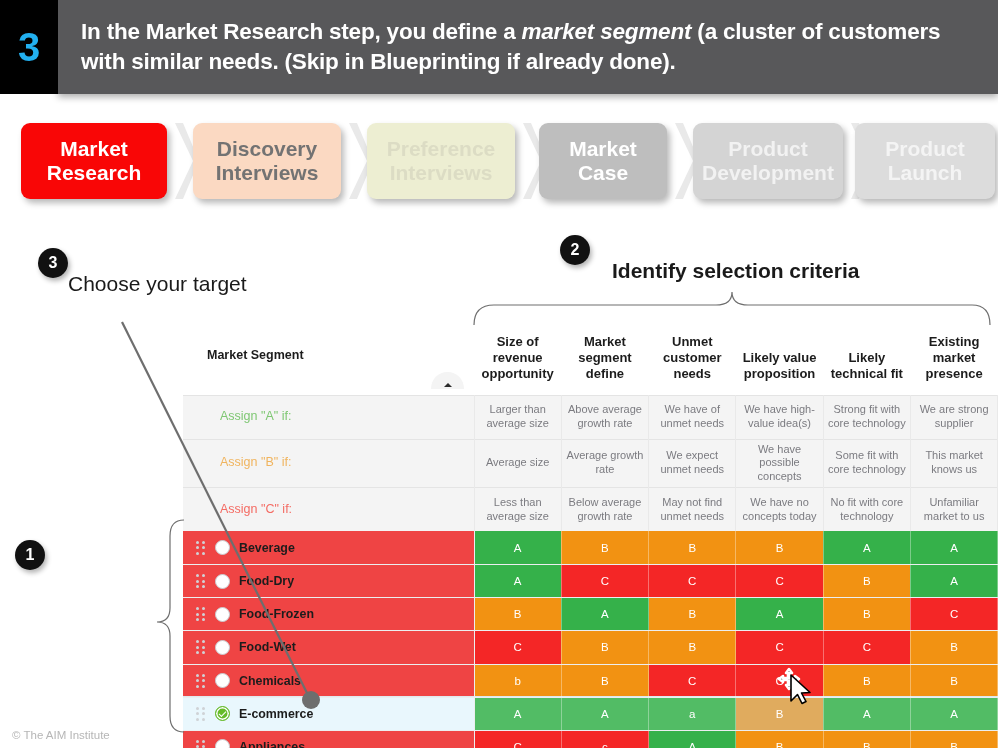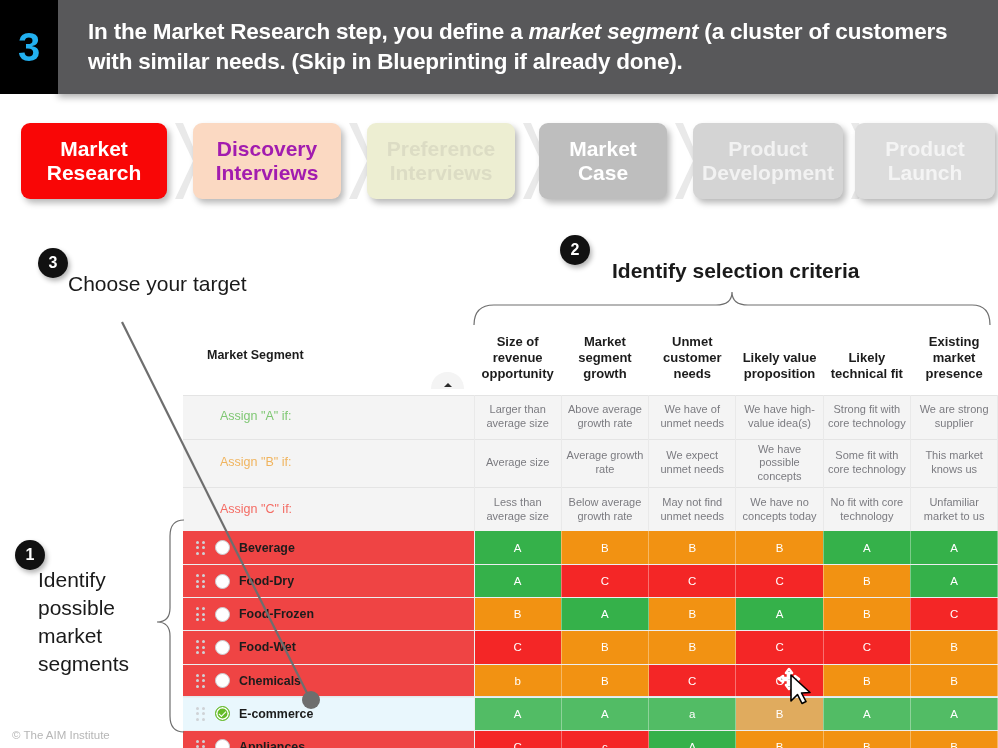--- a/index.html
+++ b/index.html
@@ -23,21 +23,21 @@
     font-family: "Liberation Sans", sans-serif; line-height: 1;
   }
   .banner-bar {
     position: absolute; left: 58px; top: 0; width: 940px; height: 94px;
     background: #58585a;
     display: flex; align-items: center;
     box-shadow: 0 3px 7px rgba(0,0,0,0.33);
   }
   .banner-text {
     color: #ffffff; font-size: 22.5px; font-weight: bold; line-height: 1.33;
-    padding: 0 20px 0 30px; letter-spacing: -0.2px;
+    padding: 0 20px 0 23px; letter-spacing: -0.2px;
   }
   .banner-text em { font-style: italic; }
 
   
   .flow { position: absolute; left: 0; top: 108px; width: 998px; height: 104px; }
   .chev {
     position: absolute; top: 15px; height: 76px;
     border-radius: 9px;
     display: flex; align-items: center; justify-content: center;
     text-align: center; line-height: 1.12;
@@ -185,21 +185,21 @@
         <span class="lbl">
           <div>Market</div>
           <div>Research</div>
         </span>
       </div>
       <div class="arrow" style="left: 173px;">
         <svg width="26" height="76" viewBox="0 0 26 76">
           <path d="M2 0 L20 38 L2 76 L10 76 L26 38 L10 0 Z" fill="#e9e9e9"></path>
         </svg>
       </div>
-      <div class="chev" style="left: 193px; width: 148px; background: rgb(251, 217, 194); color: #a21caf;">
+      <div class="chev" style="left: 193px; width: 148px; background: rgb(251, 217, 194); color: #737373;">
         <span class="lbl">
           <div>Discovery</div>
           <div>Interviews</div>
         </span>
       </div>
       <div class="arrow" style="left: 347px;">
         <svg width="26" height="76" viewBox="0 0 26 76">
           <path d="M2 0 L20 38 L2 76 L10 76 L26 38 L10 0 Z" fill="#e9e9e9"></path>
         </svg>
       </div>
@@ -248,43 +248,37 @@
   <div class="callout-text" style="left:68px; top:270px; width:300px;">
     <div>Choose your target</div>
   </div>
 
   <div class="badge" style="left:560px; top:235px;">2</div>
   <div class="callout-text" style="left:612px; top:257px; width:340px;font-weight:bold;">
     <div>Identify selection criteria</div>
   </div>
 
   <div class="badge" style="left:15px; top:540px;">1</div>
-  <div class="callout-text" style="left:38px; top:566px; width:140px;">
-    <div>Identify</div>
-    <div>possible</div>
-    <div>market</div>
-    <div>segments</div>
-  </div>
 
   <div class="table-wrap">
     <table class="tbl">
       <colgroup id="colg">
           <col class="c-seg">
           <col class="c-crit">
           <col class="c-crit">
           <col class="c-crit">
           <col class="c-crit">
           <col class="c-crit">
           <col class="c-crit">
         </colgroup>
       <thead>
         <tr id="head-row">
             <th class="seg-head">Market Segment</th>
             <th>Size of revenue opportunity</th>
-            <th>Market segment growth</th>
+            <th>Market segment define</th>
             <th>Unmet customer needs</th>
             <th>Likely value proposition</th>
             <th>Likely technical fit</th>
             <th>Existing market presence</th>
           </tr>
       </thead>
       <tbody id="tbody">
           <tr class="assign-row assign-a">
             <td class="assign-label">Assign "A" if:</td>
             <td>Larger than average size</td>

